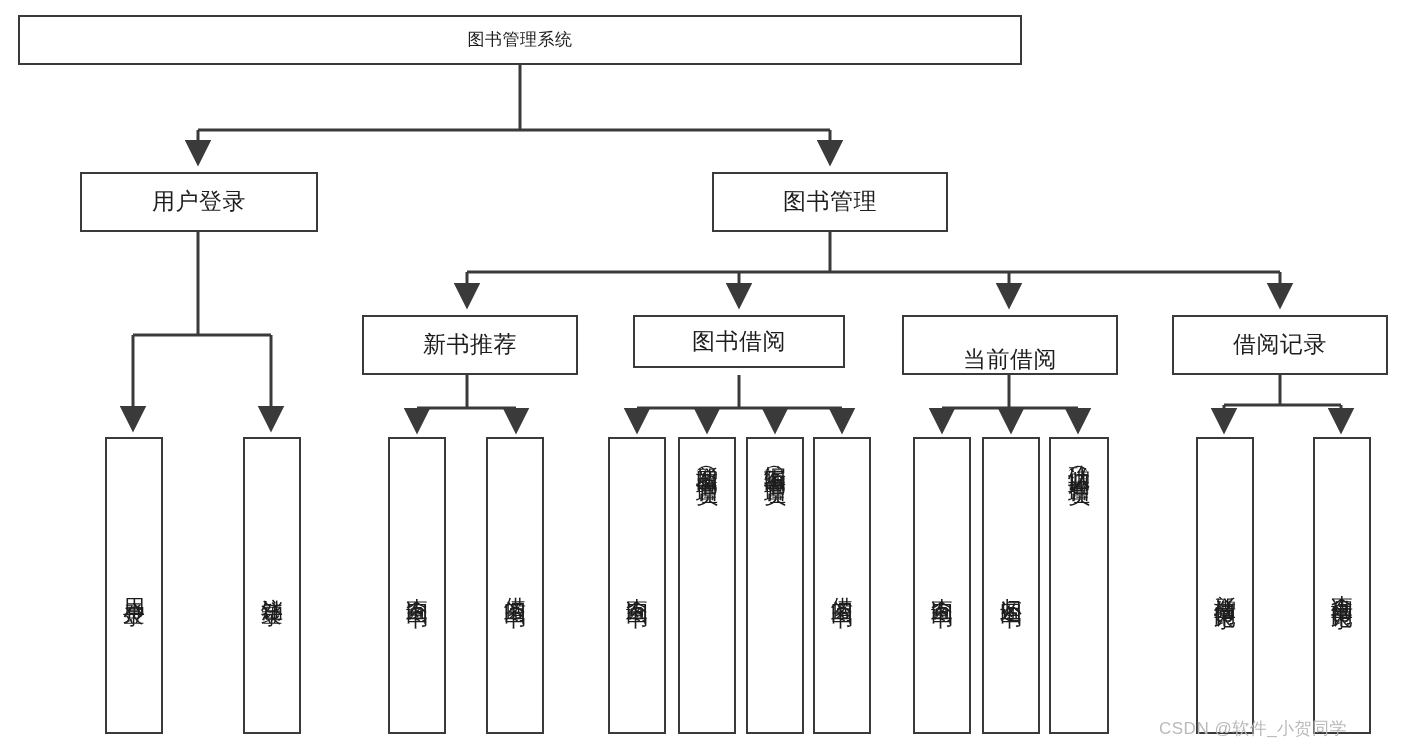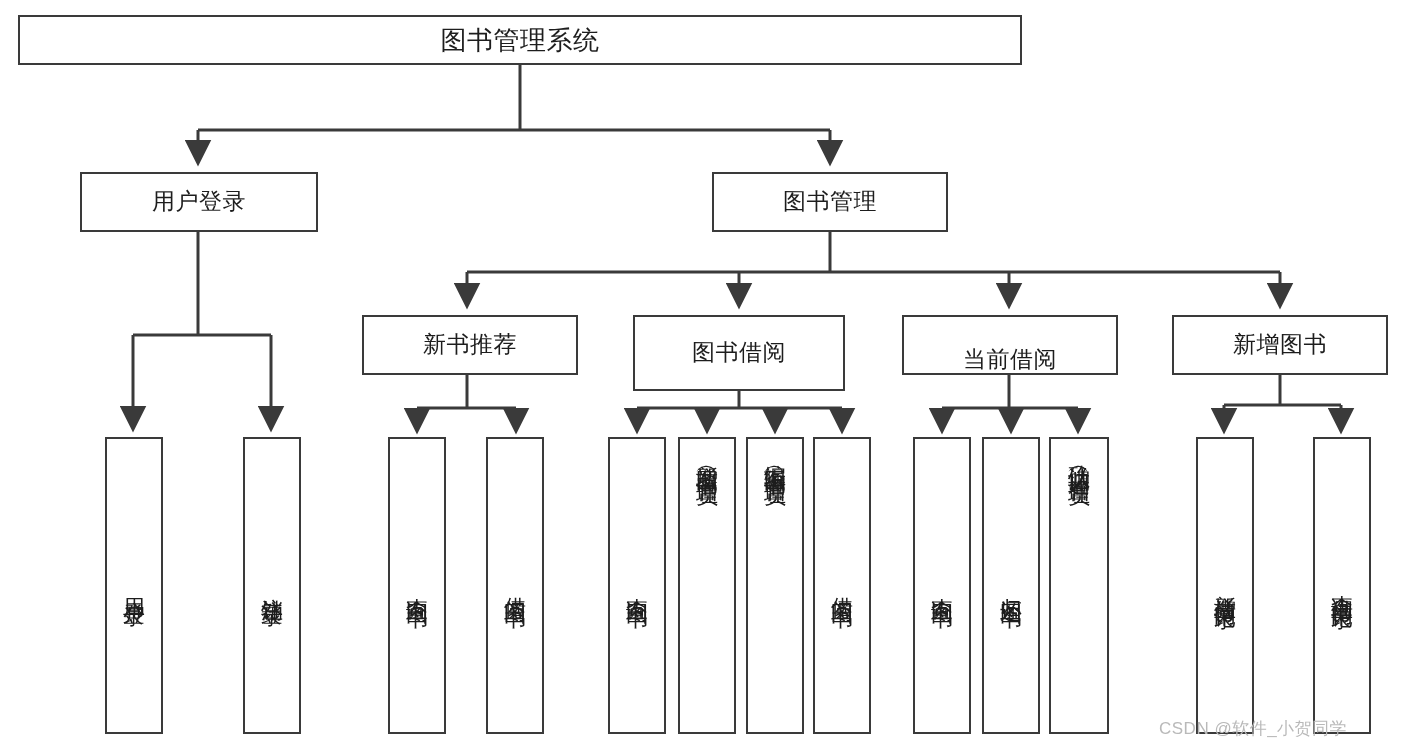--- a/index.html
+++ b/index.html
@@ -40,21 +40,21 @@
     display: block;
     text-align: center;
     line-height: 1.18;
     letter-spacing: 0.5px;
   }
   .node.horizontal .label {
     font-size: 23px;
     white-space: nowrap;
   }
   .node.root .label {
-    font-size: 26px;
+    font-size: 17px;
   }
   .node.vertical {
     align-items: flex-start;
     padding-top: 8px;
   }
   .node.vertical .label {
     writing-mode: vertical-rl;
     text-orientation: upright;
     font-size: 22px;
     line-height: 1.0;
@@ -136,28 +136,28 @@
   <div class="node horizontal" style="left:80px; top:172px; width:238px; height:60px;">
     <span class="label">用户登录</span>
   </div>
   <div class="node horizontal" style="left:712px; top:172px; width:236px; height:60px;">
     <span class="label">图书管理</span>
   </div>
 
   <div class="node horizontal" style="left:362px; top:315px; width:216px; height:60px;">
     <span class="label">新书推荐</span>
   </div>
-  <div class="node horizontal" style="left:633px; top:315px; width:212px; height:76px;">
+  <div class="node horizontal" style="left:633px; top:315px; width:212px; height:53px;">
     <span class="label">图书借阅</span>
   </div>
   <div class="node horizontal" style="left:902px; top:315px; width:216px; height:60px;align-items:flex-end;">
     <span class="label">当前借阅</span>
   </div>
   <div class="node horizontal" style="left:1172px; top:315px; width:216px; height:60px;">
-    <span class="label">新增图书</span>
+    <span class="label">借阅记录</span>
   </div>
 
   <div class="node vertical centered" style="left:105px; top:437px; width:58px; height:297px;">
     <span class="label">用户登录</span>
   </div>
   <div class="node vertical centered" style="left:243px; top:437px; width:58px; height:297px;">
     <span class="label">注销登录</span>
   </div>
 
   <div class="node vertical centered" style="left:388px; top:437px; width:58px; height:297px;">

